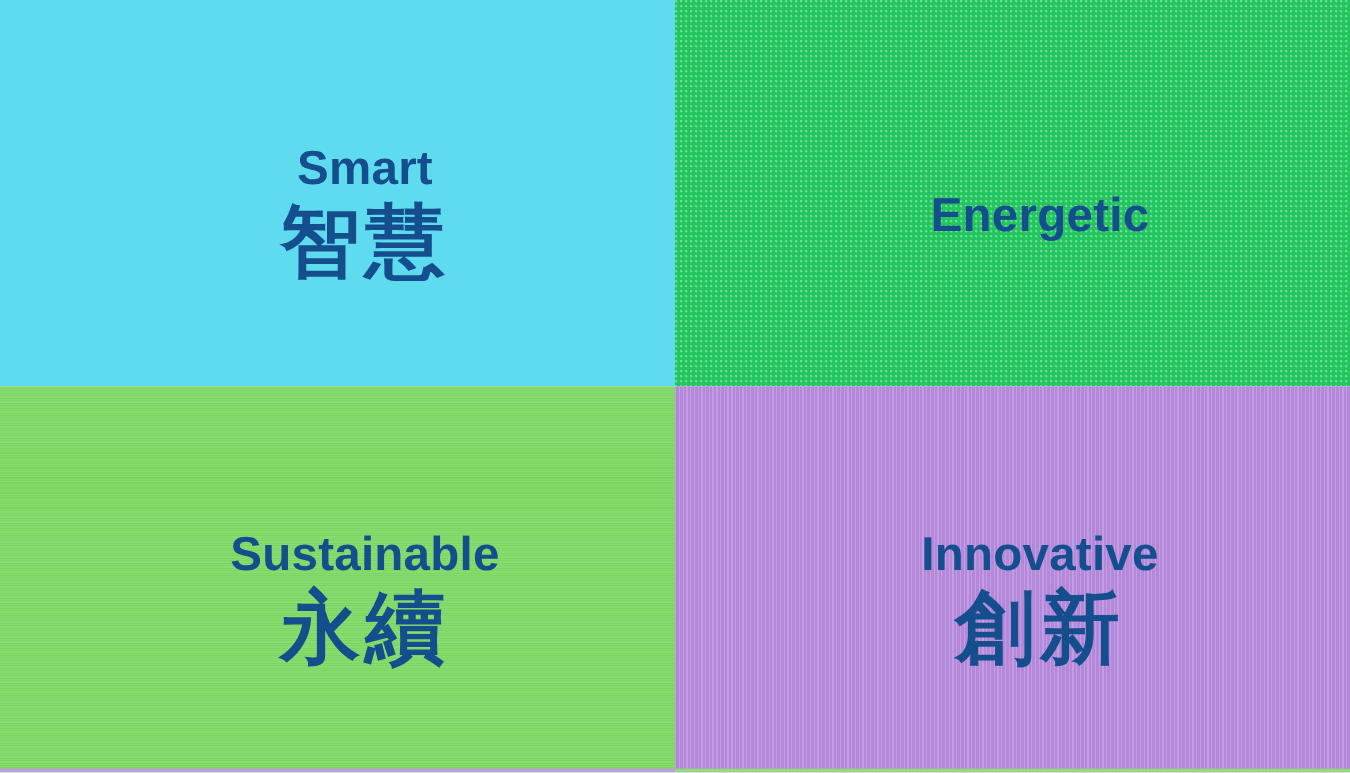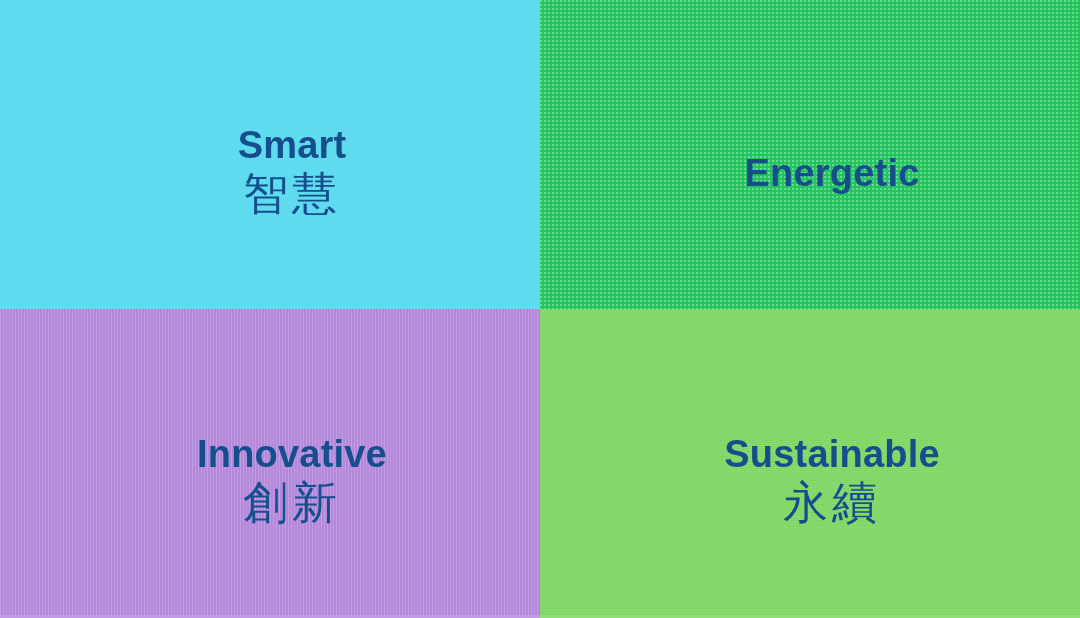--- a/index.html
+++ b/index.html
@@ -83,22 +83,22 @@
 
   .label-en {
     font-size: 38px;
     font-weight: 700;
     letter-spacing: 0.2px;
     line-height: 1.0;
     white-space: nowrap;
   }
 
   .label-zh {
-    font-size: 45px;
-    font-weight: 400;
+    font-size: 64px;
+    font-weight: 700;
     line-height: 1.08;
     letter-spacing: 4px;
     margin-top: 6px;
     white-space: nowrap;
     font-family: "DejaVu Sans", "Liberation Sans", sans-serif;
   }
 
   
   .bottom-strip {
     position: absolute;
@@ -128,33 +128,33 @@
       </div>
     </div>
 
     <div class="panel tex-dots" id="panel-1" style="background: #22c55e;">
       <div class="texture"></div>
       <div class="panel-inner">
         <div class="label-en" style="color: rgb(21, 78, 140);">Energetic</div>
       </div>
     </div>
 
+    <div class="panel tex-fine" id="panel-3" style="background: rgb(127, 217, 100);">
+      <div class="texture"></div>
+      <div class="panel-inner">
+        <div class="label-en" style="color: rgb(21, 78, 140);">Sustainable</div>
+        <div class="label-zh" style="color: rgb(21, 78, 140);">永續</div>
+      </div>
+    </div>
+
     <div class="panel tex-vlines" id="panel-2" style="background: rgb(185, 140, 224);">
       <div class="texture"></div>
       <div class="panel-inner">
         <div class="label-en" style="color: rgb(21, 78, 140);">Innovative</div>
         <div class="label-zh" style="color: rgb(21, 78, 140);">創新</div>
-      </div>
-    </div>
-
-    <div class="panel tex-fine" id="panel-3" style="background: rgb(127, 217, 100);">
-      <div class="texture"></div>
-      <div class="panel-inner">
-        <div class="label-en" style="color: rgb(21, 78, 140);">Sustainable</div>
-        <div class="label-zh" style="color: rgb(21, 78, 140);">永續</div>
       </div>
     </div>
 
   </div>
 
   <div class="bottom-strip">
     <div class="bs-left" id="bs-left" style="background: rgb(196, 156, 230);"></div>
     <div class="bs-right" id="bs-right" style="background: rgb(143, 222, 120);"></div>
   </div>
 

